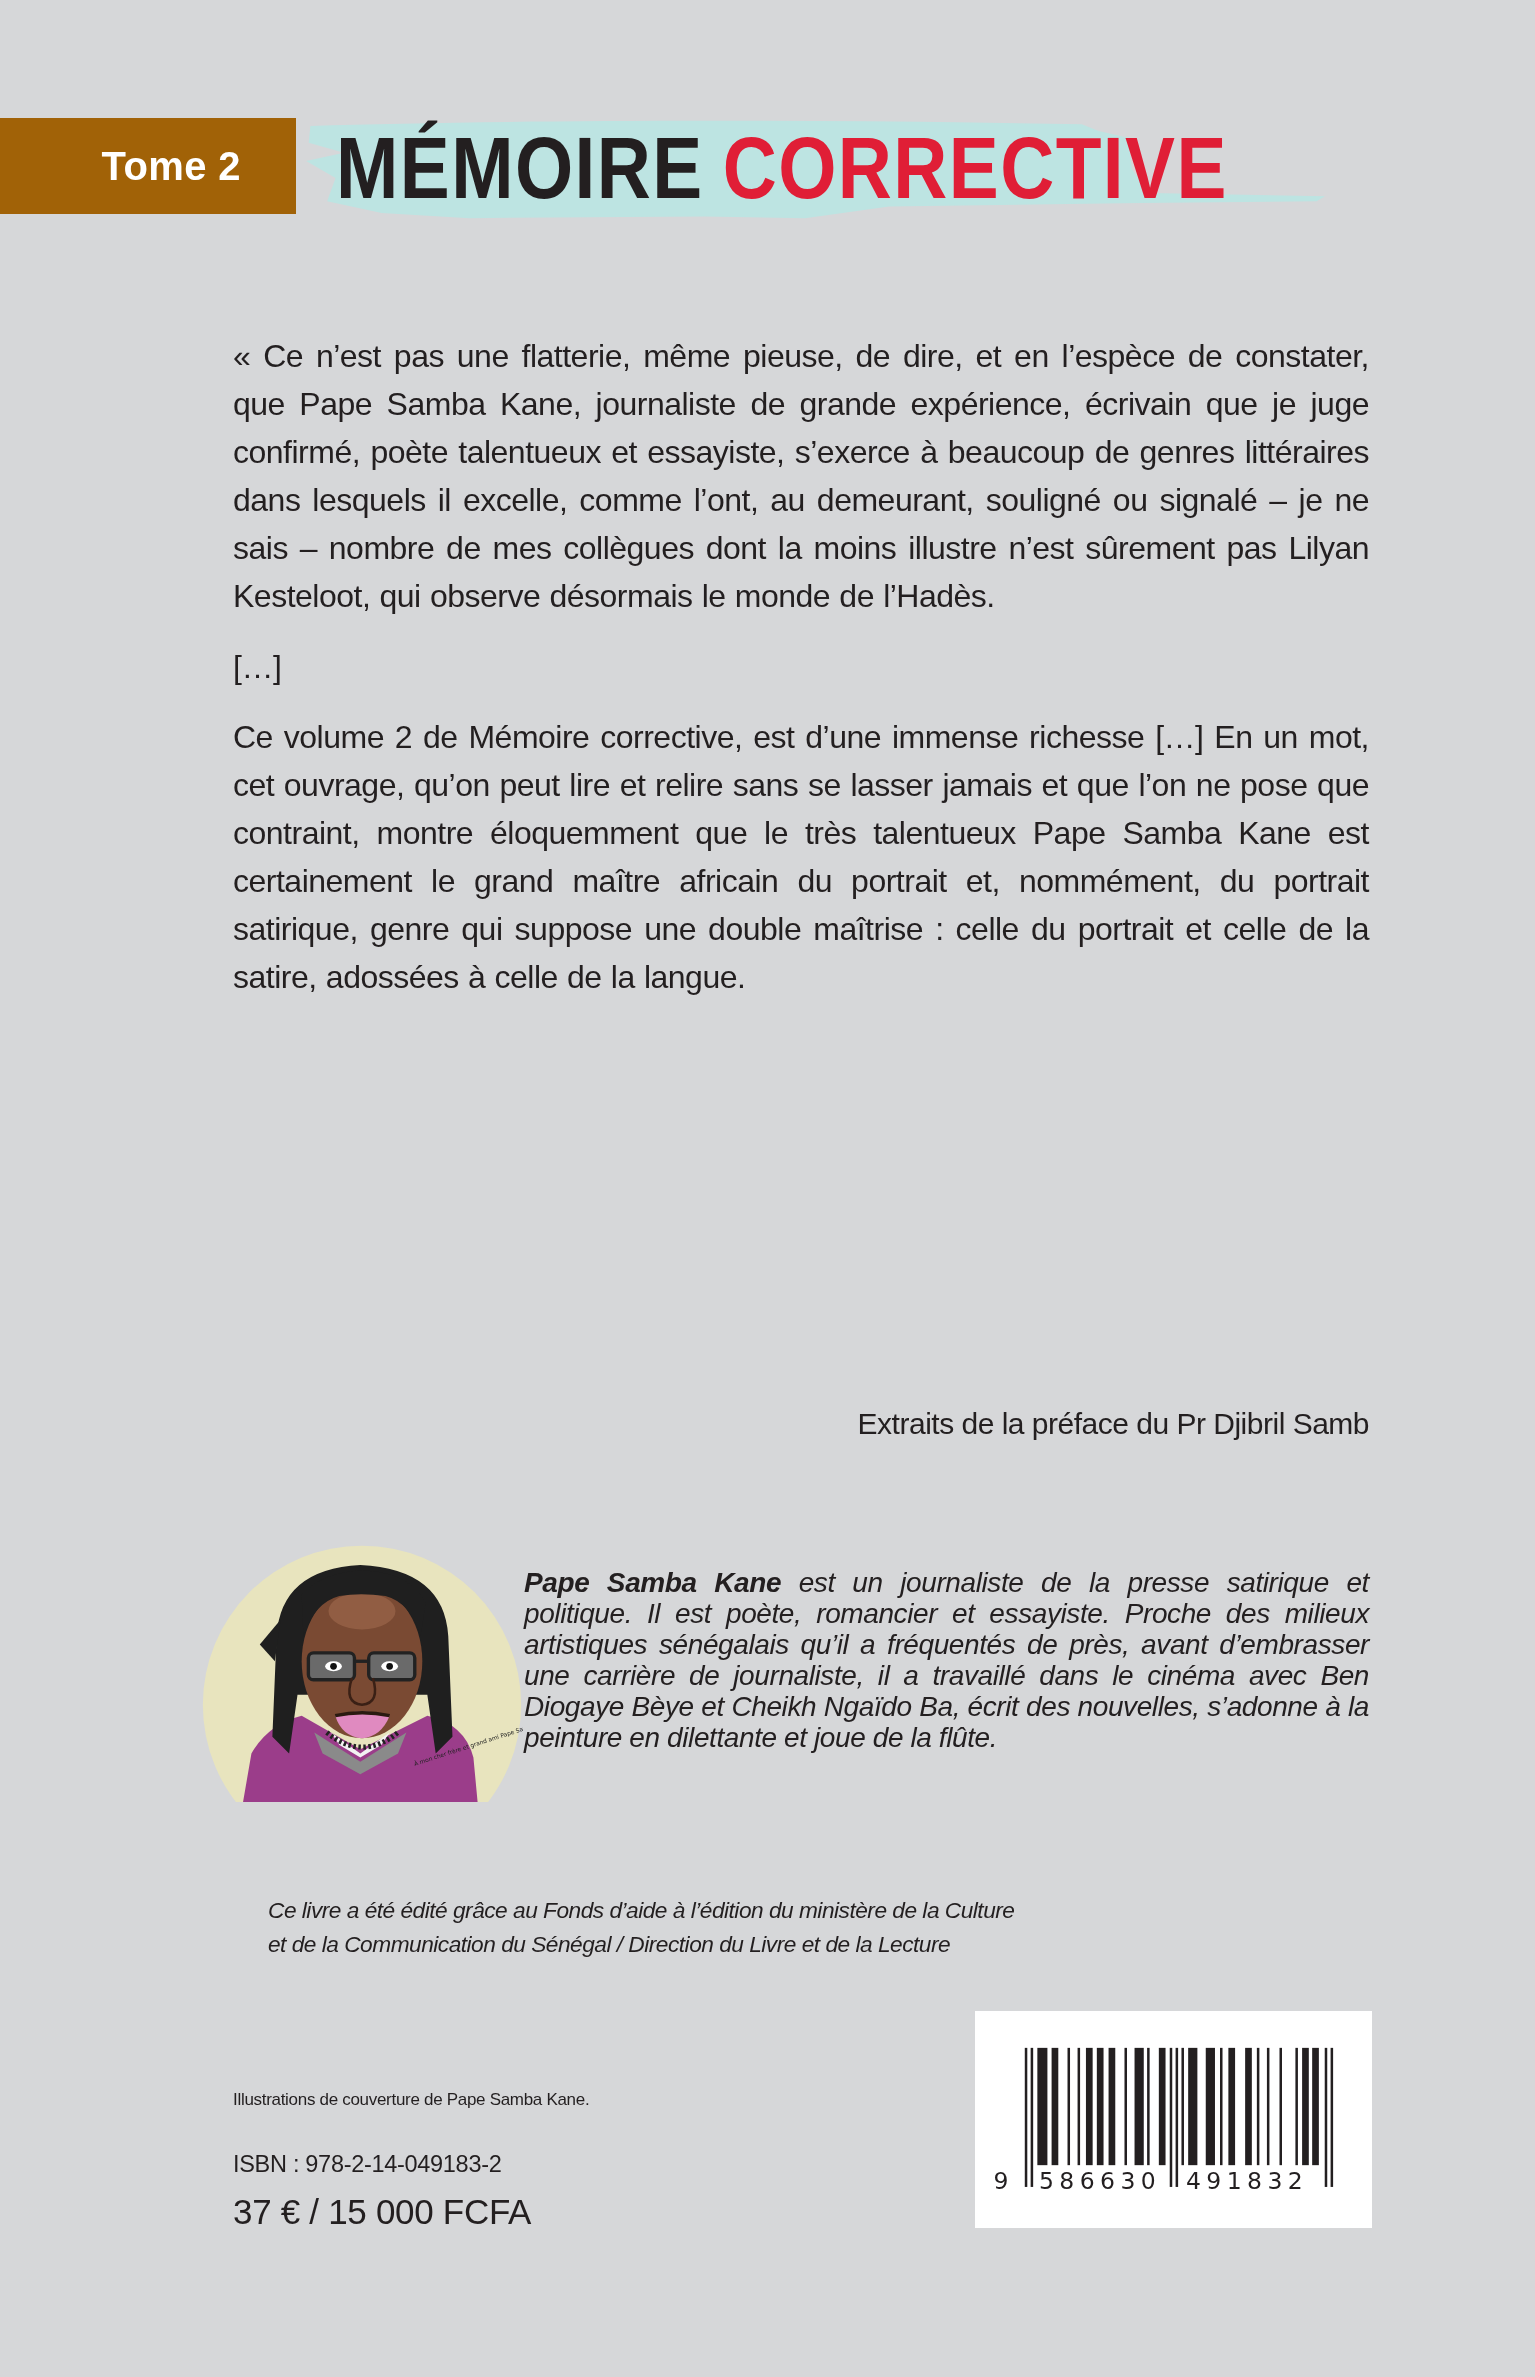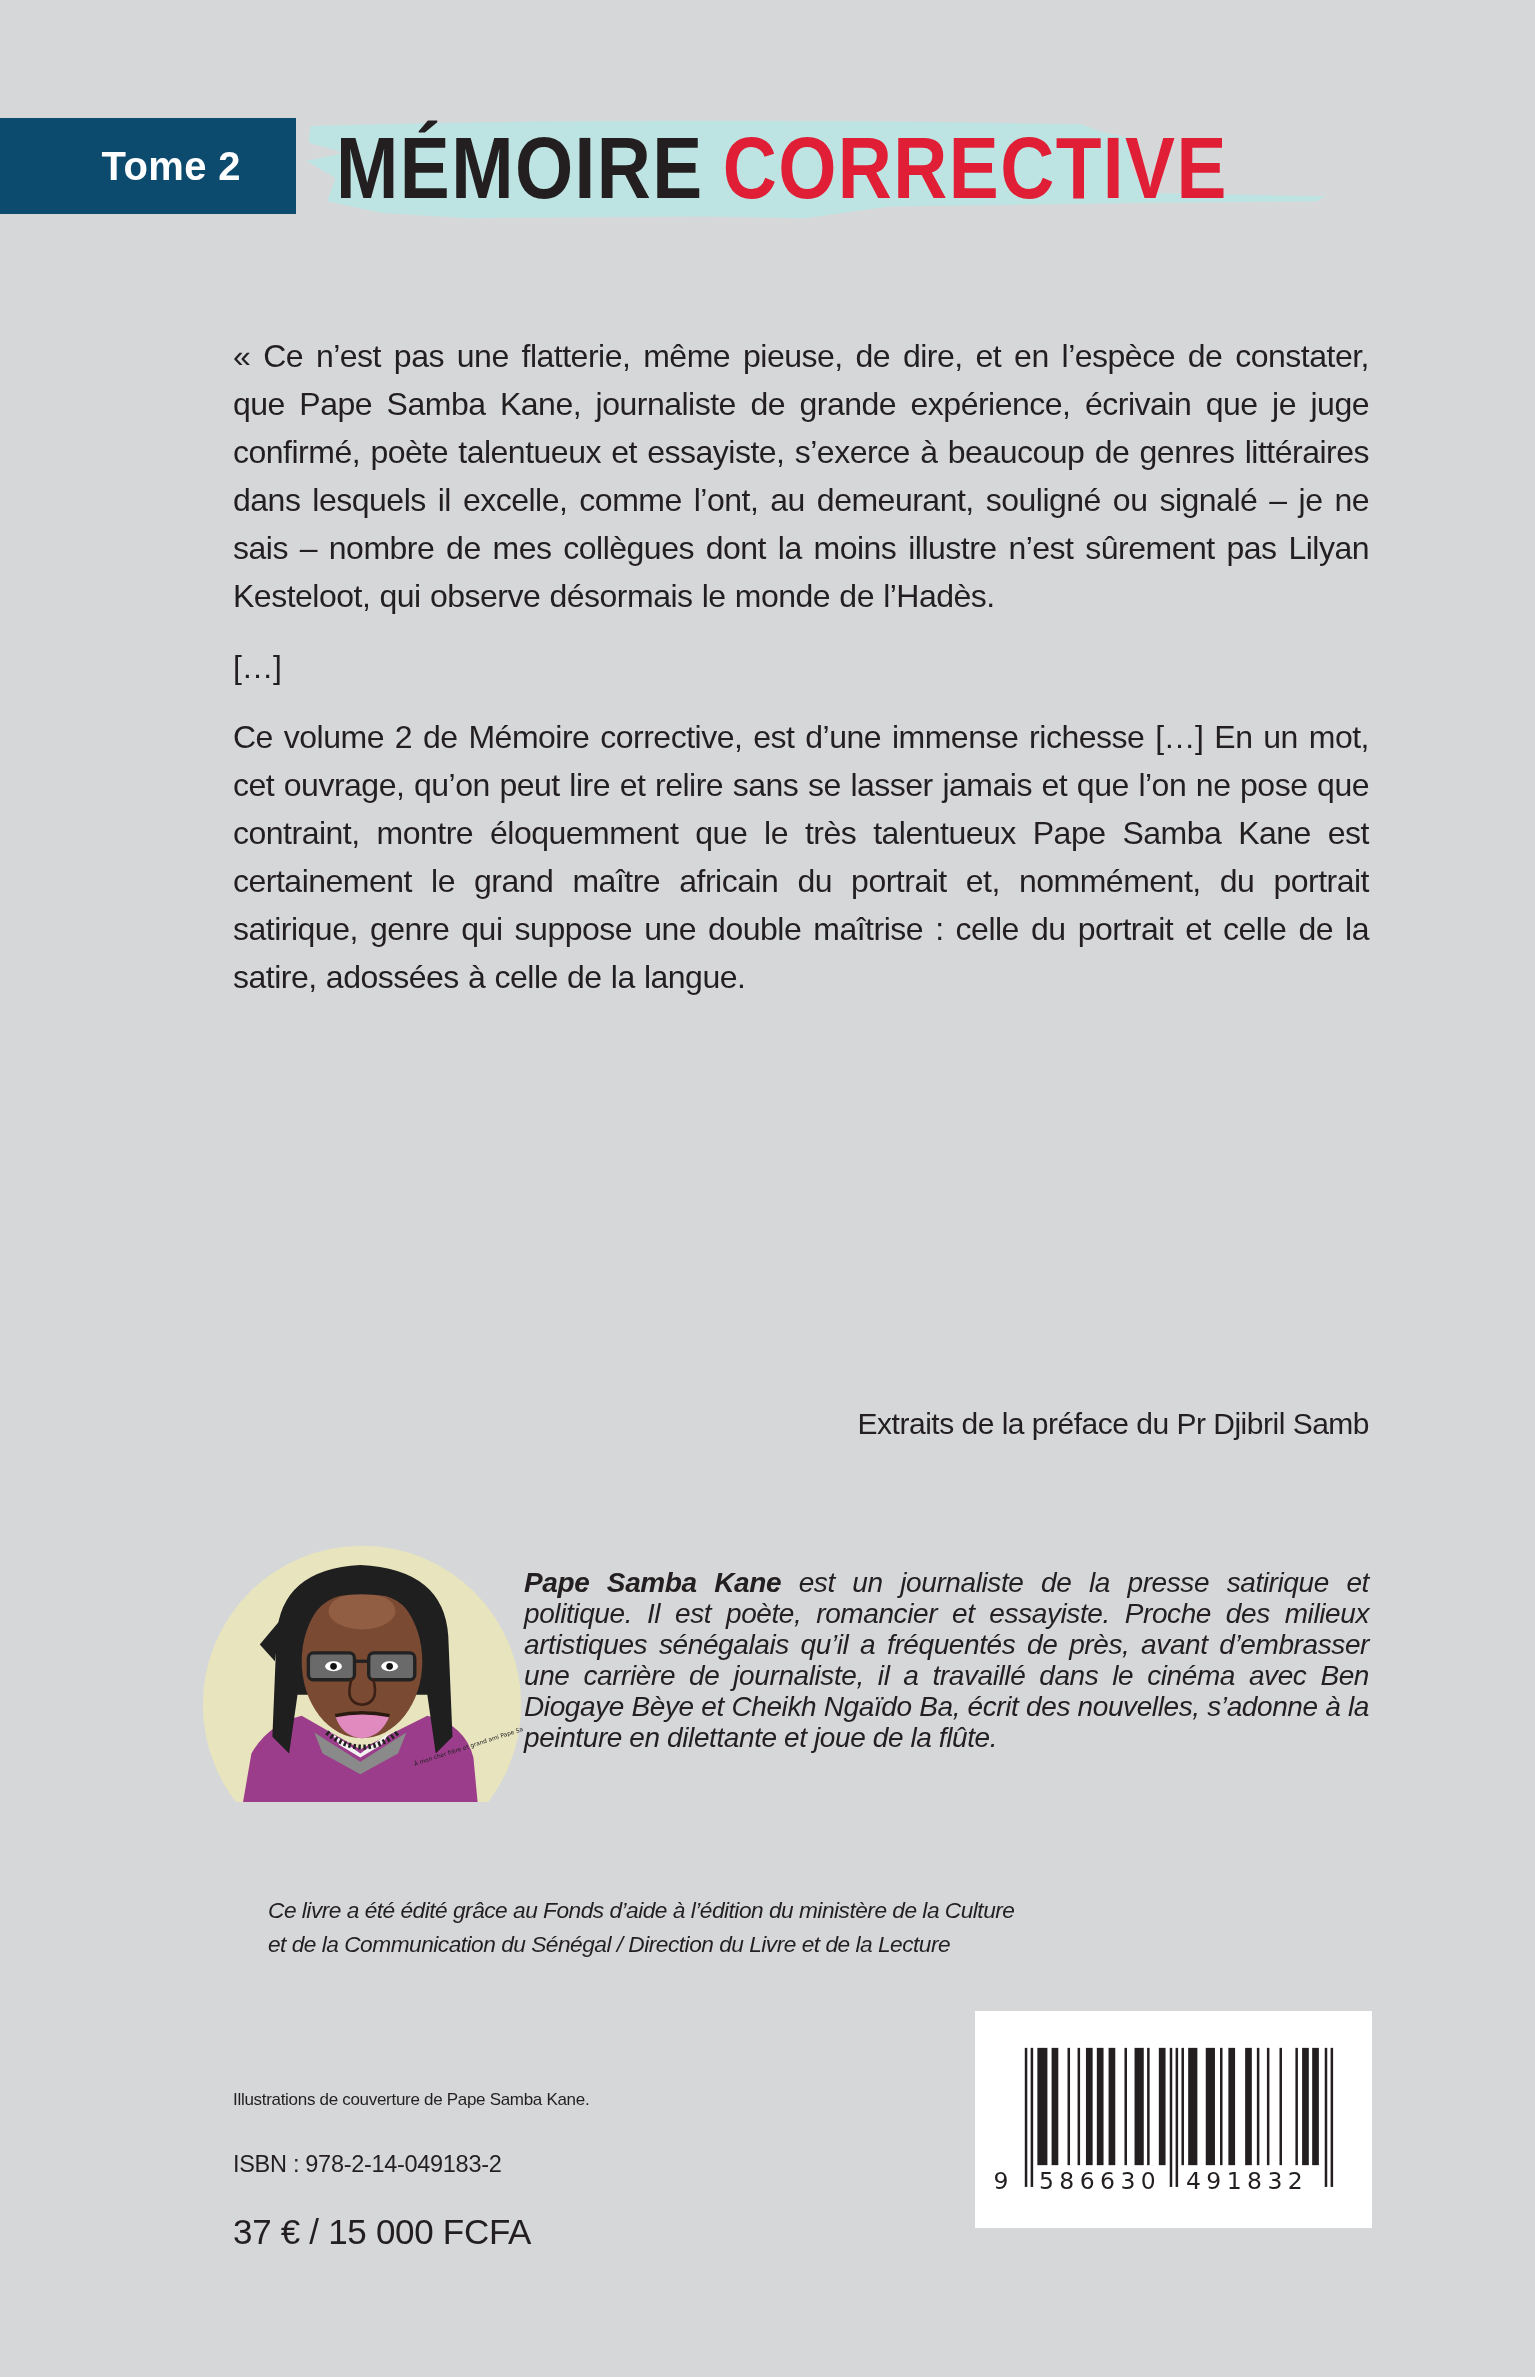--- a/index.html
+++ b/index.html
@@ -7,21 +7,21 @@
     width: 1535px; height: 2377px; position: relative; overflow: hidden;
     background: #d6d7d9;
     font-family: "Liberation Sans", "DejaVu Sans", sans-serif;
     color: #231f20;
   }
   .abs { position: absolute; }
 
   
   .tome-box {
     left: 0; top: 118px; width: 296px; height: 96px;
-    background: #0c4a6e; color: #fff;
+    background: #a16207; color: #fff;
     display: flex; align-items: center; justify-content: flex-end;
     box-sizing: border-box; padding-right: 55px;
   }
   .tome-label { font-weight: bold; font-size: 40px; letter-spacing: 0.4px; }
   .brush {
     left: 302px; top: 119px; width: 1023px; height: 101px;
   }
   .title {
     left: 336px; top: 117px; height: 101px;
     display: flex; align-items: center;
@@ -57,21 +57,21 @@
   }
   .bio b { font-weight: bold; }
 
   .funding {
     left: 268px; top: 1893px; width: 1065px; text-align: left;
     font-style: italic; font-size: 22.7px; line-height: 34px; letter-spacing: -0.5px;
   }
 
   .illus { left: 233px; top: 2086px; font-size: 17px; line-height: 27px; letter-spacing: -0.3px; }
   .isbn  { left: 233px; top: 2149px; font-size: 23.5px; line-height: 30px; letter-spacing: -0.3px; }
-  .price { left: 233px; top: 2190px; font-size: 35px; line-height: 44px; letter-spacing: -0.3px; margin-top: 20px; }
+  .price { left: 233px; top: 2190px; font-size: 35px; line-height: 44px; letter-spacing: -0.3px; }
 
   .barcode-box {
     left: 975px; top: 2011px; width: 397px; height: 217px; background: #fff;
   }
   .barcode-svg { position: absolute; left: 0; top: 0; }
   .barcode-digits {
     position: absolute; left: 0; top: 0; width: 397px; height: 217px;
     font-family: "DejaVu Sans", sans-serif; font-size: 23.5px; color: #231f20;
   }
   .bd { position: absolute; top: 156px; letter-spacing: 5.4px; }

